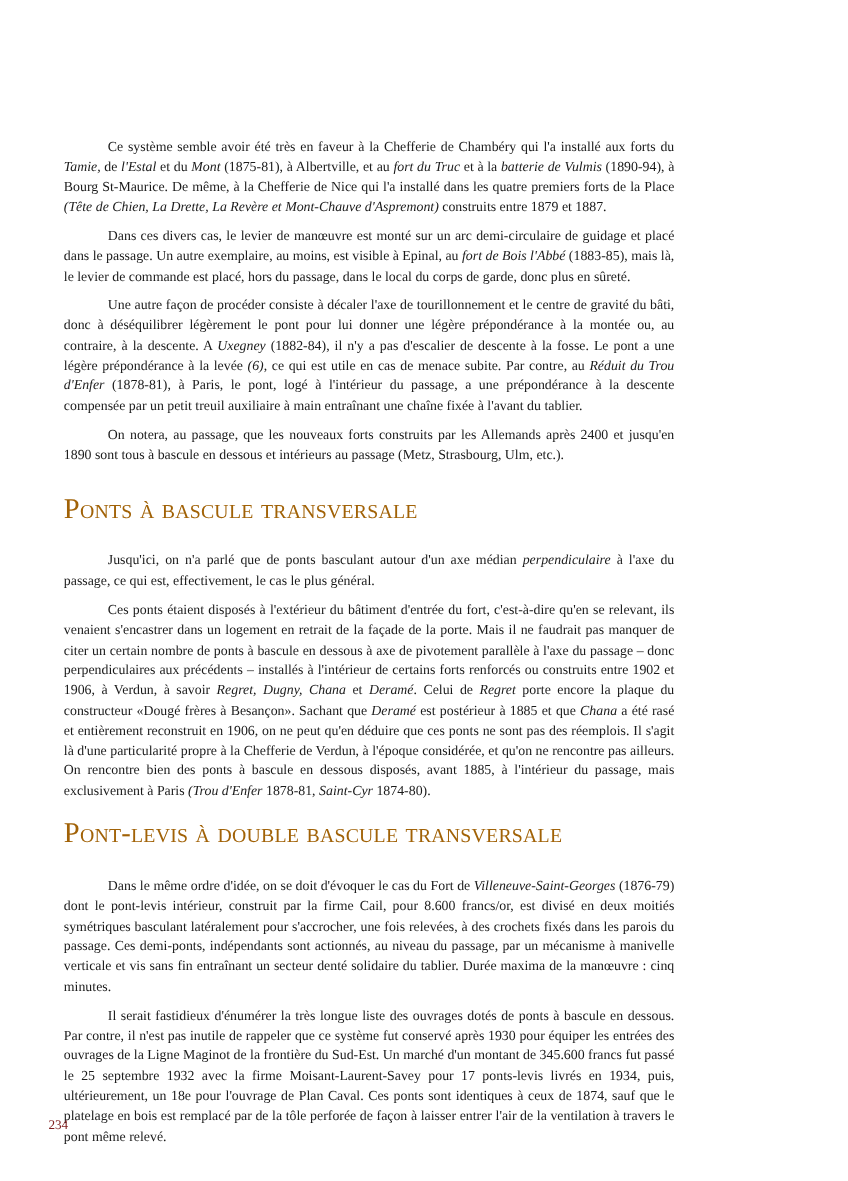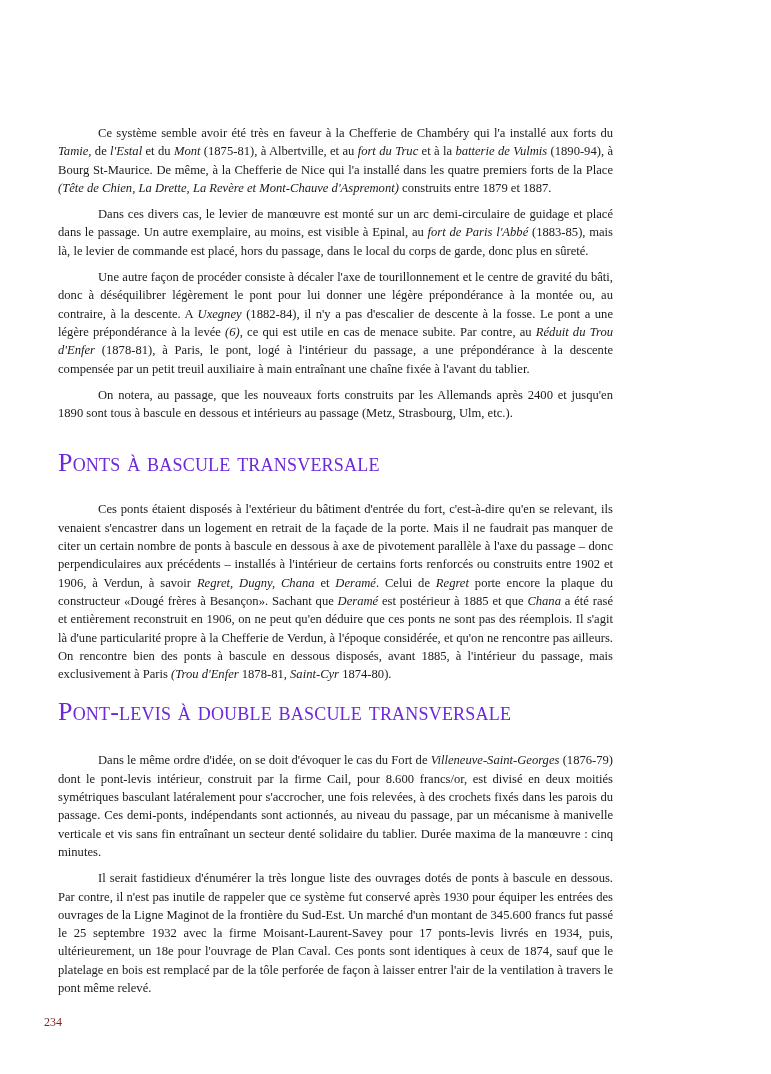--- a/index.html
+++ b/index.html
@@ -5,44 +5,45 @@
   html, body { margin: 0; padding: 0; background: #ffffff; }
   body { width: 771px; height: 1074px; position: relative; overflow: hidden; }
   .page {
     position: absolute; left: 58px; top: 124px; width: 555px;
     font-family: "Liberation Serif", serif; font-size: 12.6px; line-height: 18.3px;
     color: #1a1a1a; text-align: justify; hyphens: manual;
   }
   .page p { margin: 0 0 8px 0; text-indent: 40px; }
   .page i { font-style: italic; }
   h2.sc {
-    font-family: "Liberation Serif", serif; font-weight: normal; color: #6d28d9;
+    font-family: "Liberation Serif", serif; font-weight: normal; color: #a16207;
     font-size: 26px; letter-spacing: 0.2px; margin: 0; text-indent: 0;
     font-variant: small-caps; line-height: 30px;
   }
   #h1 { margin-top: 26px; margin-bottom: 22px; }
   #h2 { margin-top: 14px; margin-bottom: 24px; }
   .folio {
     position: absolute; left: 44px; top: 1015px;
     font-family: "Liberation Serif", serif; font-size: 12px; color: #7f1d1d; text-align: right;
   }
 </style>
 </head>
 <body>
 
 <div class="page">
   <div>
     <p><span>Ce système semble avoir été très en faveur à la Chefferie de Chambéry qui l'a installé aux forts du </span><i>Tamie,</i><span> de </span><i>l'Estal</i><span> et du </span><i>Mont</i><span> (1875-81), à Albertville, et au </span><i>fort du Truc</i><span> et à la </span><i>batterie de Vulmis</i><span> (1890-94), à Bourg St-Maurice. De même, à la Chefferie de Nice qui l'a installé dans les quatre premiers forts de la Place </span><i>(Tête de Chien, La Drette, La Revère et Mont-Chauve d'Aspremont)</i><span> construits entre 1879 et 1887.</span></p>
-    <p><span>Dans ces divers cas, le levier de manœuvre est monté sur un arc demi-circulaire de guidage et placé dans le passage. Un autre exemplaire, au moins, est visible à Epinal, au </span><i>fort de Paris l'Abbé</i><span> (1883-85), mais là, le levier de commande est placé, hors du passage, dans le local du corps de garde, donc plus en sûreté.</span></p>
+    <p><span>Dans ces divers cas, le levier de manœuvre est monté sur un arc demi-circulaire de guidage et placé dans le passage. Un autre exemplaire, au moins, est visible à Epinal, au </span><i>fort de Bois l'Abbé</i><span> (1883-85), mais là, le levier de commande est placé, hors du passage, dans le local du corps de garde, donc plus en sûreté.</span></p>
     <p><span>Une autre façon de procéder consiste à décaler l'axe de tourillonnement et le centre de gravité du bâti, donc à déséquilibrer légèrement le pont pour lui donner une légère prépondérance à la montée ou, au contraire, à la descente. A </span><i>Uxegney</i><span> (1882-84), il n'y a pas d'escalier de descente à la fosse. Le pont a une légère prépondérance à la levée </span><i>(6)</i><span>, ce qui est utile en cas de menace subite. Par contre, au </span><i>Réduit du Trou d'Enfer</i><span> (1878-81), à Paris, le pont, logé à l'intérieur du passage, a une prépondérance à la des­cente compensée par un petit treuil auxiliaire à main entraînant une chaîne fixée à l'avant du tablier.</span></p>
     <p><span>On notera, au passage, que les nouveaux forts construits par les Allemands après 2400 et jusqu'en 1890 sont tous à bascule en dessous et intérieurs au passage (Metz, Strasbourg, Ulm, etc.).</span></p>
   </div>
 
   <h2 class="sc" id="h1">Ponts à bascule transversale</h2>
   <div>
+    <p><span>Jusqu'ici, on n'a parlé que de ponts basculant autour d'un axe médian </span><i>perpendiculaire</i><span> à l'axe du passage, ce qui est, effectivement, le cas le plus général.</span></p>
     <p><span>Ces ponts étaient disposés à l'extérieur du bâtiment d'entrée du fort, c'est-à-dire qu'en se relevant, ils venaient s'encastrer dans un logement en retrait de la façade de la porte. Mais il ne faudrait pas man­quer de citer un certain nombre de ponts à bascule en dessous à axe de pivotement parallèle à l'axe du passage – donc perpendiculaires aux précédents – installés à l'intérieur de certains forts renforcés ou construits entre 1902 et 1906, à Verdun, à savoir </span><i>Regret, Dugny, Chana</i><span> et </span><i>Deramé</i><span>. Celui de </span><i>Regret</i><span> porte encore la plaque du constructeur «Dougé frères à Besançon». Sachant que </span><i>Deramé</i><span> est postérieur à 1885 et que </span><i>Chana</i><span> a été rasé et entièrement reconstruit en 1906, on ne peut qu'en déduire que ces ponts ne sont pas des réemplois. Il s'agit là d'une particularité propre à la Chefferie de Verdun, à l'époque consi­dérée, et qu'on ne rencontre pas ailleurs. On rencontre bien des ponts à bascule en dessous disposés, avant 1885, à l'intérieur du passage, mais exclusivement à Paris </span><i>(Trou d'Enfer</i><span> 1878-81, </span><i>Saint-Cyr</i><span> 1874-80).</span></p>
   </div>
 
   <h2 class="sc" id="h2">Pont-levis à double bascule transversale</h2>
   <div>
     <p><span>Dans le même ordre d'idée, on se doit d'évoquer le cas du Fort de </span><i>Villeneuve-Saint-Georges</i><span> (1876-79) dont le pont-levis intérieur, construit par la firme Cail, pour 8.600 francs/or, est divisé en deux moitiés symétriques basculant latéralement pour s'accrocher, une fois relevées, à des crochets fixés dans les parois du passage. Ces demi-ponts, indépendants sont actionnés, au niveau du passage, par un méca­nisme à manivelle verticale et vis sans fin entraînant un secteur denté solidaire du tablier. Durée maxima de la manœuvre : cinq minutes.</span></p>
     <p><span>Il serait fastidieux d'énumérer la très longue liste des ouvrages dotés de ponts à bascule en des­sous. Par contre, il n'est pas inutile de rappeler que ce système fut conservé après 1930 pour équiper les entrées des ouvrages de la Ligne Maginot de la frontière du Sud-Est. Un marché d'un montant de 345.600 francs fut passé le 25 septembre 1932 avec la firme Moisant-Laurent-Savey pour 17 ponts-levis livrés en 1934, puis, ultérieurement, un 18e pour l'ouvrage de Plan Caval. Ces ponts sont identiques à ceux de 1874, sauf que le platelage en bois est remplacé par de la tôle perforée de façon à laisser entrer l'air de la ventilation à travers le pont même relevé.</span></p>
   </div>
 </div>
 

